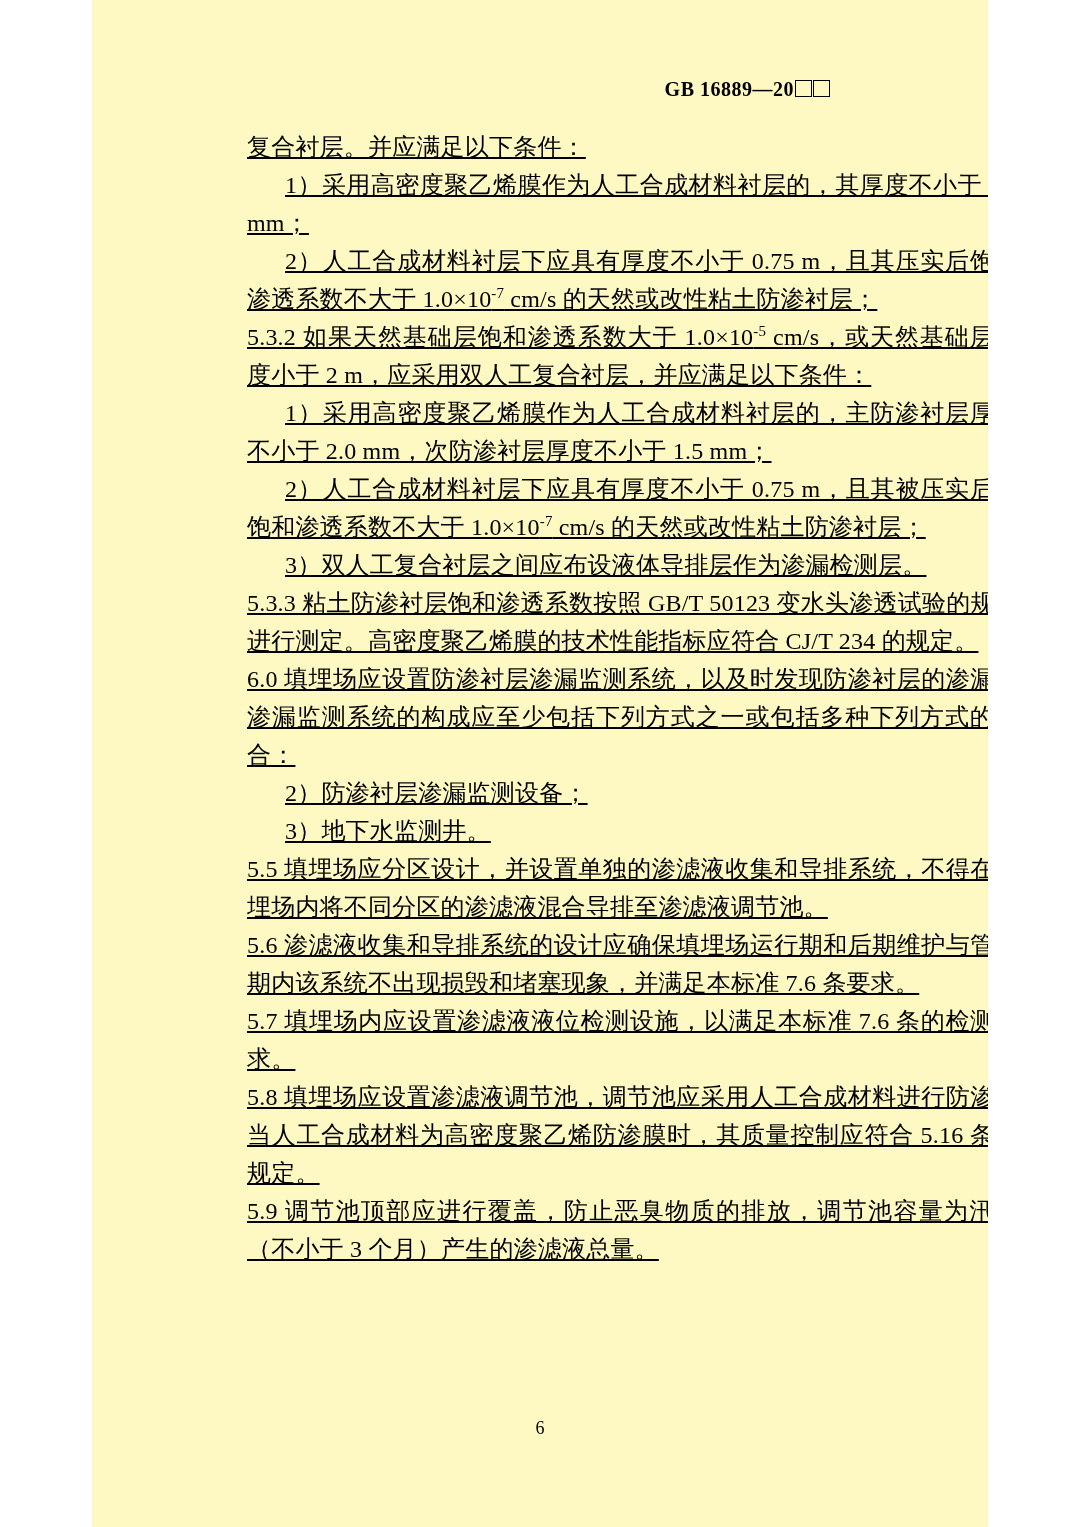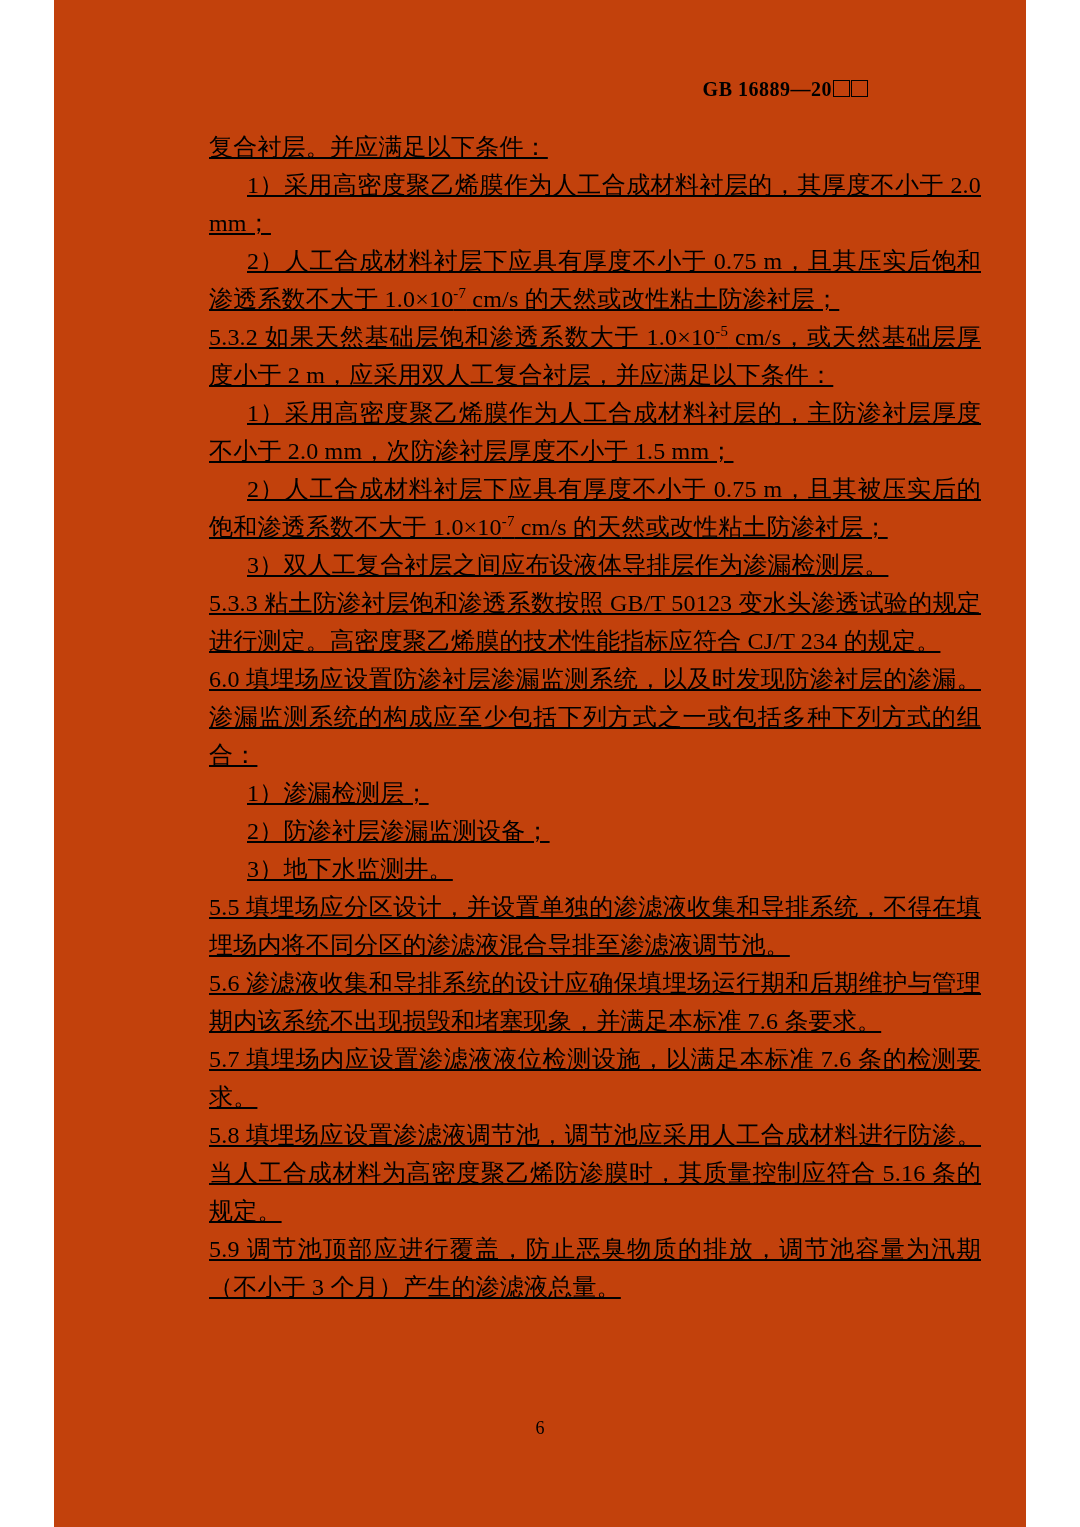--- a/index.html
+++ b/index.html
@@ -6,24 +6,24 @@
     margin: 0;
     padding: 0;
     background: #ffffff;
   }
   body {
     font-family: "Liberation Serif", "DejaVu Serif", serif;
     color: #000000;
   }
   .page {
     position: relative;
-    width: 972px;
+    width: 896px;
     height: 1527px;
     margin: 0 auto;
-    background: #c2410c;
+    background: #fef9c3;
     box-sizing: border-box;
     overflow: hidden;
   }
   .header {
     position: absolute;
     top: 78px;
     right: 158px;
     font-size: 20px;
     font-weight: bold;
     letter-spacing: 0.5px;
@@ -83,21 +83,20 @@
   <div class="body-text">
       <p class="">复合衬层。并应满足以下条件：</p>
       <p class="indent">1）采用高密度聚乙烯膜作为人工合成材料衬层的，其厚度不小于 2.0 mm；</p>
       <p class="indent">2）人工合成材料衬层下应具有厚度不小于 0.75 m，且其压实后饱和渗透系数不大于 1.0×10<sup>-7</sup> cm/s 的天然或改性粘土防渗衬层；</p>
       <p class="">5.3.2 如果天然基础层饱和渗透系数大于 1.0×10<sup>-5</sup> cm/s，或天然基础层厚度小于 2 m，应采用双人工复合衬层，并应满足以下条件：</p>
       <p class="indent">1）采用高密度聚乙烯膜作为人工合成材料衬层的，主防渗衬层厚度不小于 2.0 mm，次防渗衬层厚度不小于 1.5 mm；</p>
       <p class="indent">2）人工合成材料衬层下应具有厚度不小于 0.75 m，且其被压实后的饱和渗透系数不大于 1.0×10<sup>-7</sup> cm/s 的天然或改性粘土防渗衬层；</p>
       <p class="indent">3）双人工复合衬层之间应布设液体导排层作为渗漏检测层。</p>
       <p class="">5.3.3 粘土防渗衬层饱和渗透系数按照 GB/T 50123 变水头渗透试验的规定进行测定。高密度聚乙烯膜的技术性能指标应符合 CJ/T 234 的规定。</p>
       <p class="">6.0 填埋场应设置防渗衬层渗漏监测系统，以及时发现防渗衬层的渗漏。渗漏监测系统的构成应至少包括下列方式之一或包括多种下列方式的组合：</p>
-      <p class="indent">1）渗漏检测层；</p>
       <p class="indent">2）防渗衬层渗漏监测设备；</p>
       <p class="indent">3）地下水监测井。</p>
       <p class="">5.5 填埋场应分区设计，并设置单独的渗滤液收集和导排系统，不得在填埋场内将不同分区的渗滤液混合导排至渗滤液调节池。</p>
       <p class="">5.6 渗滤液收集和导排系统的设计应确保填埋场运行期和后期维护与管理期内该系统不出现损毁和堵塞现象，并满足本标准 7.6 条要求。</p>
       <p class="">5.7 填埋场内应设置渗滤液液位检测设施，以满足本标准 7.6 条的检测要求。</p>
       <p class="">5.8 填埋场应设置渗滤液调节池，调节池应采用人工合成材料进行防渗。当人工合成材料为高密度聚乙烯防渗膜时，其质量控制应符合 5.16 条的规定。</p>
       <p class="">5.9 调节池顶部应进行覆盖，防止恶臭物质的排放，调节池容量为汛期（不小于 3 个月）产生的渗滤液总量。</p>
     </div>
 
   <div class="page-number">6</div>

